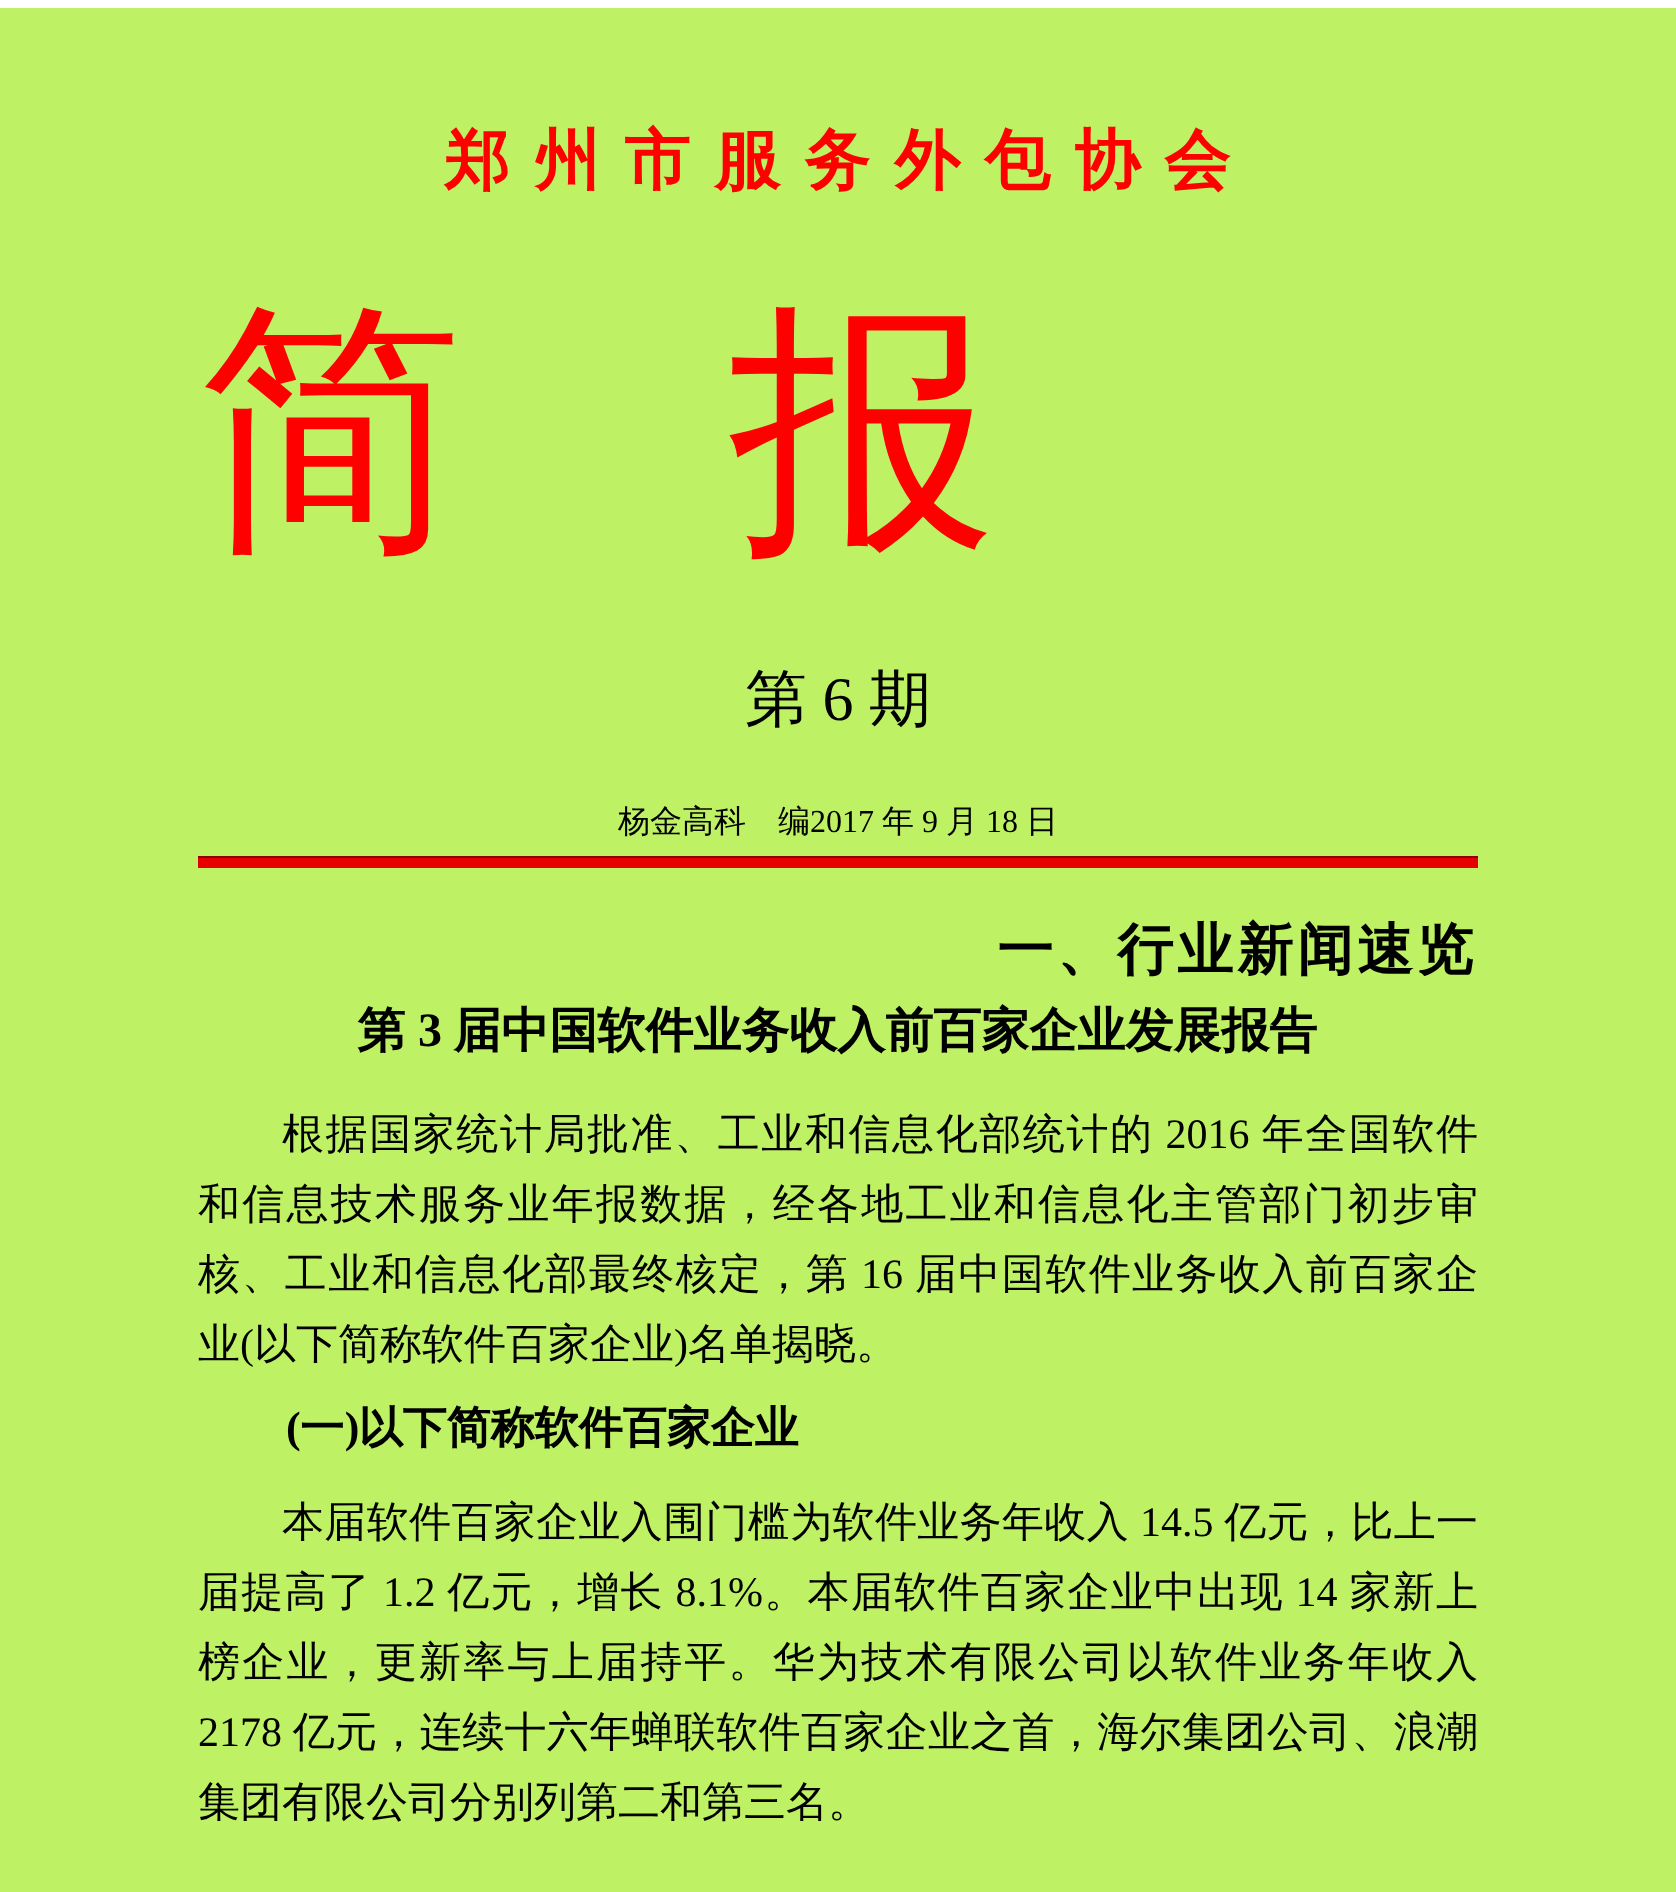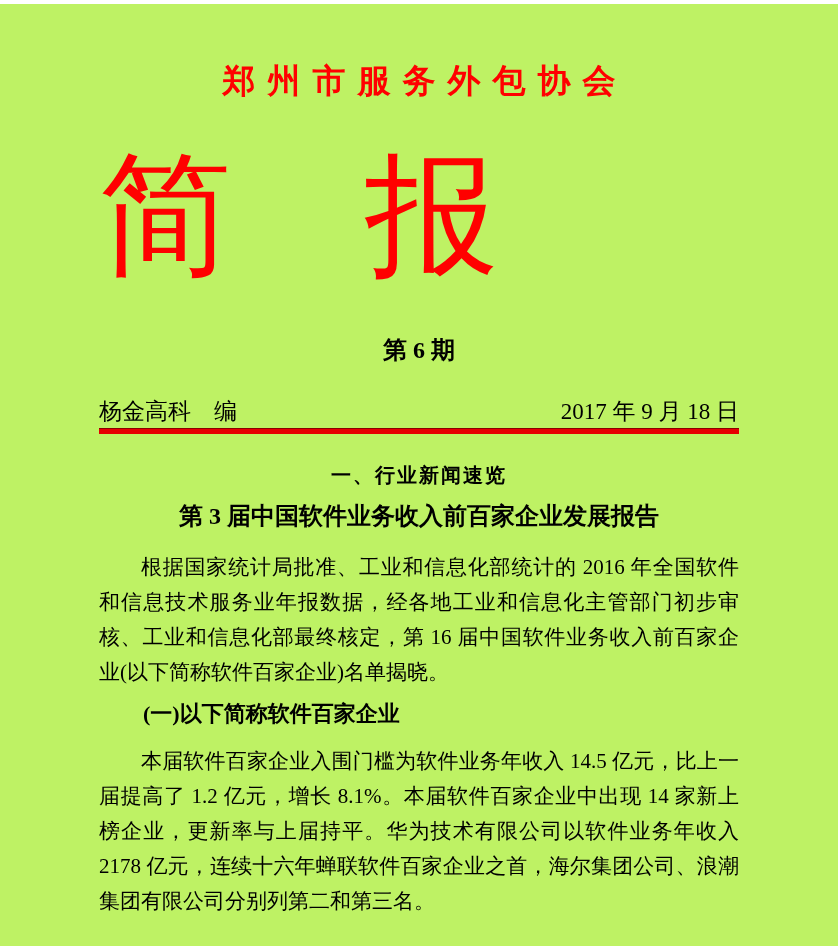--- a/index.html
+++ b/index.html
@@ -37,48 +37,48 @@
     text-align: left;
     color: var(--accent-red, #ff0000);
     font-size: 133px;
     line-height: 1.08;
     font-weight: normal;
     white-space: pre;
   }
   .issue {
     margin-top: 45px;
     text-align: center;
-    font-size: 24px;
-    font-weight: bold;
+    font-size: 31px;
+    font-weight: normal;
     line-height: 32px;
   }
   .meta-row {
     margin-top: 33px;
     display: flex;
-    justify-content: space-between;
+    justify-content: center;
     align-items: baseline;
-    font-size: 23px;
+    font-size: 16px;
     line-height: 26px;
     white-space: pre;
   }
   .red-rule {
     margin-top: 3px;
     height: 6px;
     background: var(--rule-red, #e60000);
     border-top: 1px solid #8b0000;
     box-sizing: border-box;
   }
   .section-title {
     margin-top: 23px;
     font-family: "Liberation Sans", "DejaVu Sans", sans-serif;
-    font-size: 20px;
+    font-size: 28px;
     font-weight: bold;
     letter-spacing: 2px;
     line-height: 36px;
-    text-align: center;
+    text-align: right;
   }
   .article-title {
     margin-top: 7px;
     font-size: 24px;
     font-weight: bold;
     text-align: center;
     line-height: 32px;
   }
   .body-para {
     margin: 0;

